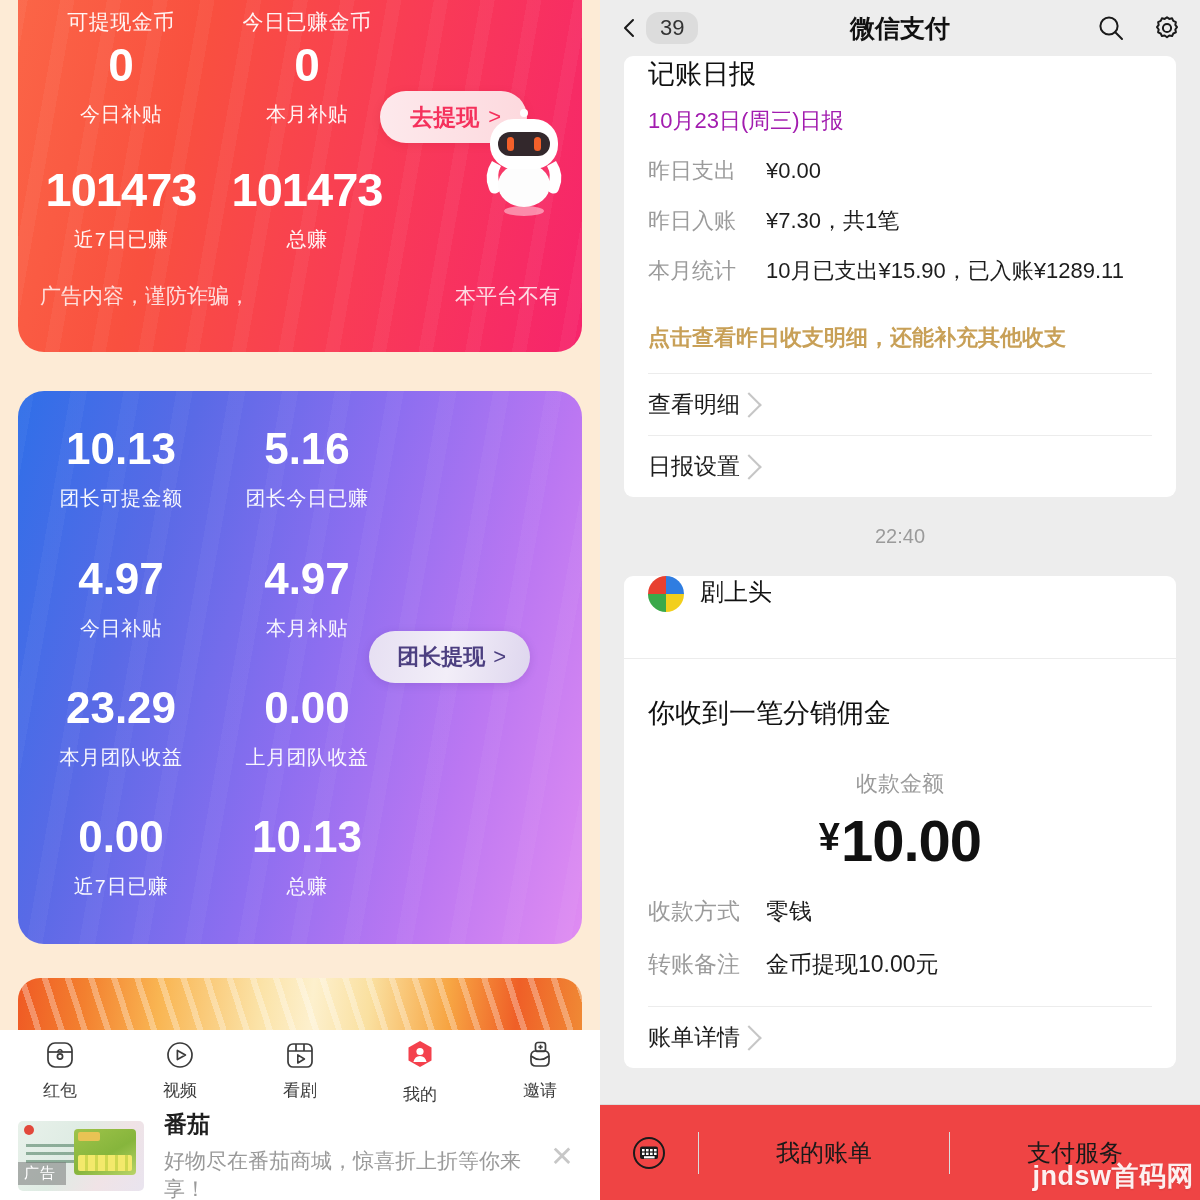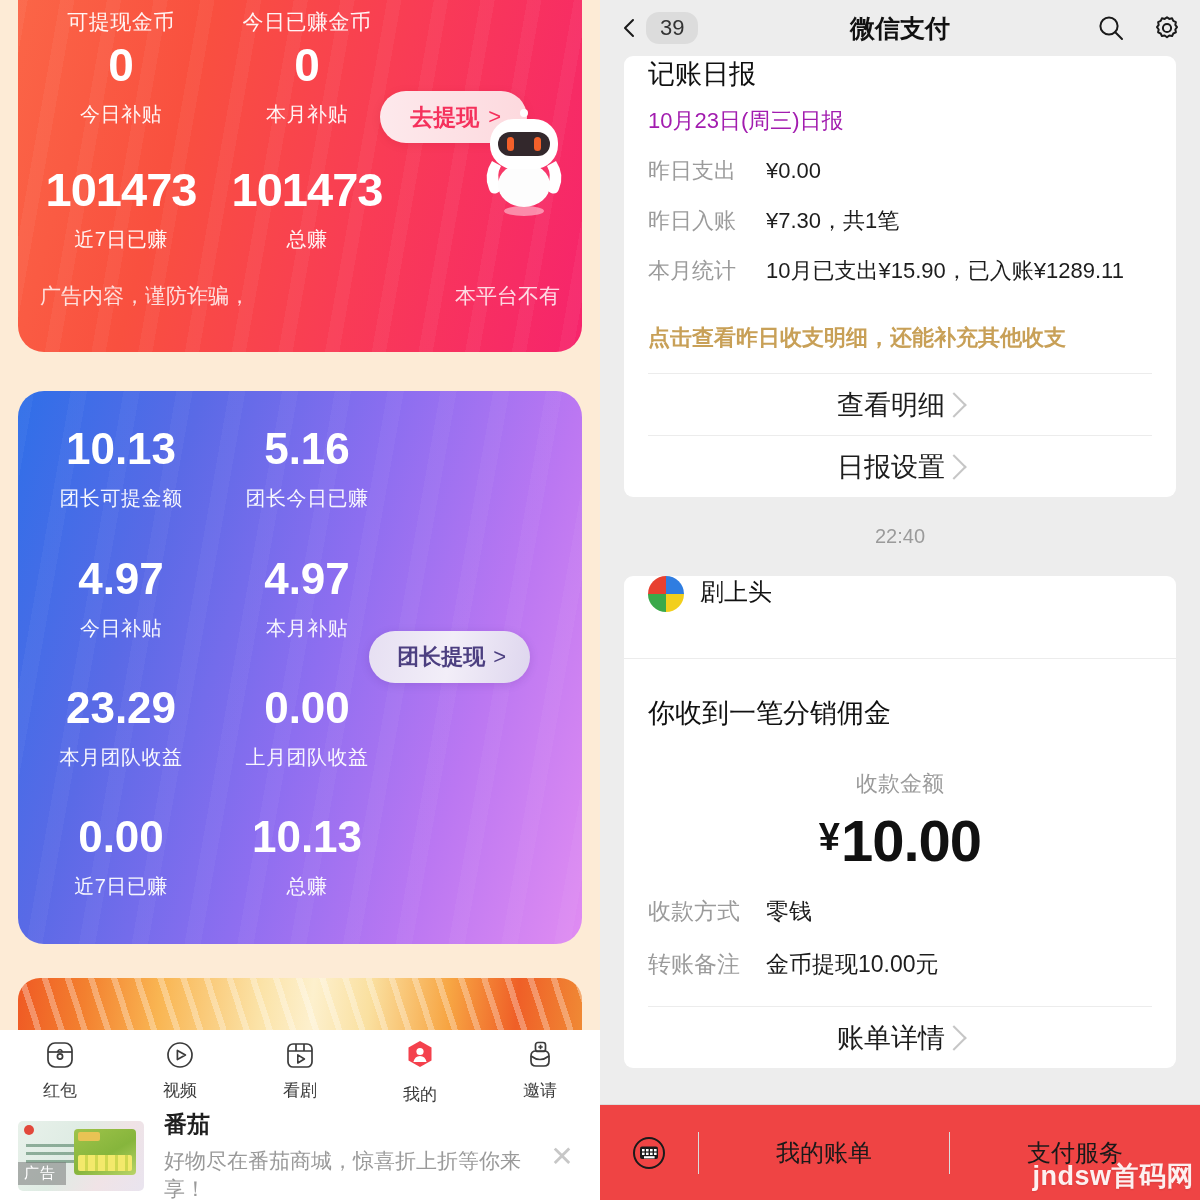--- a/index.html
+++ b/index.html
@@ -38,21 +38,21 @@
     display: flex;
   }
   .hdr-cell { width: 186px; text-align: center; color: rgba(255,255,255,.94); font-size: 21px; letter-spacing: .5px;}
   .hdr-cell:first-child { margin-left: 10px; }
 
   .num-grid { position: absolute; left: 0; width: 420px; }
   .num-row { display: flex; }
   .num-cell { width: 186px; text-align: center; }
   .num-cell:first-child { margin-left: 10px; }
   .num-big { color: #fff; font-weight: 700; line-height: 1; }
-  .num-lbl { color: rgba(255,255,255,.94); font-size: 20px; margin-top: 13px; letter-spacing: .5px;}
+  .num-lbl { color: rgba(255,255,255,.94); font-size: 20px; margin-top: 13px; letter-spacing: .5px; font-family: Liberation Mono, monospace;}
 
   .r1 { top: 68px; }
   .r1 .num-big { font-size: 46px; }
   .r2 { top: 192px; }
   .r2 .num-big { font-size: 47px; letter-spacing: -1px;}
   .r2 .num-lbl { font-size: 20px; }
 
   .withdraw-btn {
     position: absolute; right: 55px; top: 117px;
     height: 52px; padding: 0 26px 0 30px;
@@ -216,22 +216,22 @@
   }
   .pad { padding: 0 24px; }
   .daily-title { font-size: 27px; color: #111; font-weight: 500; }
   .daily-sub { font-size: 22px; color: #a21caf; margin-top: 14px; }
   .kv { display: flex; margin-top: 20px; font-size: 22px; align-items: baseline; }
   .kv .k { color: #9b9b9b; width: 118px; flex: 0 0 auto; }
   .kv .v { color: #1d1d1d; }
   .hint { color: #c8a057; font-size: 22px; margin-top: 37px; padding-bottom: 20px; cursor: pointer; font-weight: bold;}
   .divider { height: 1px; background: #ececec; margin: 0 24px; }
   .row {
-    height: 61px; display: flex; align-items: center; justify-content: center;
-    font-size: 27px; color: #1d1d1d; cursor: pointer;
+    height: 61px; display: flex; align-items: center; justify-content: flex-start;
+    font-size: 23px; color: #1d1d1d; cursor: pointer;
   }
   .chev-r { width: 18px; height: 18px; border-right: 2.5px solid #c6c6c6; border-top: 2.5px solid #c6c6c6; transform: rotate(45deg); }
 
   .timestamp { text-align: center; color: #9b9b9b; font-size: 20px; margin: 28px 0; }
 
   .brandrow { display: flex; align-items: flex-start; gap: 16px; height: 82px; padding: 0 24px; }
   .brand-logo { width: 36px; height: 36px; border-radius: 50%; overflow: hidden; display:grid; grid-template-columns:1fr 1fr; grid-template-rows:1fr 1fr;}
   .brand-logo i { display:block; }
   .brand-name { font-size: 24px; color: #111; font-weight: 500; }
 

